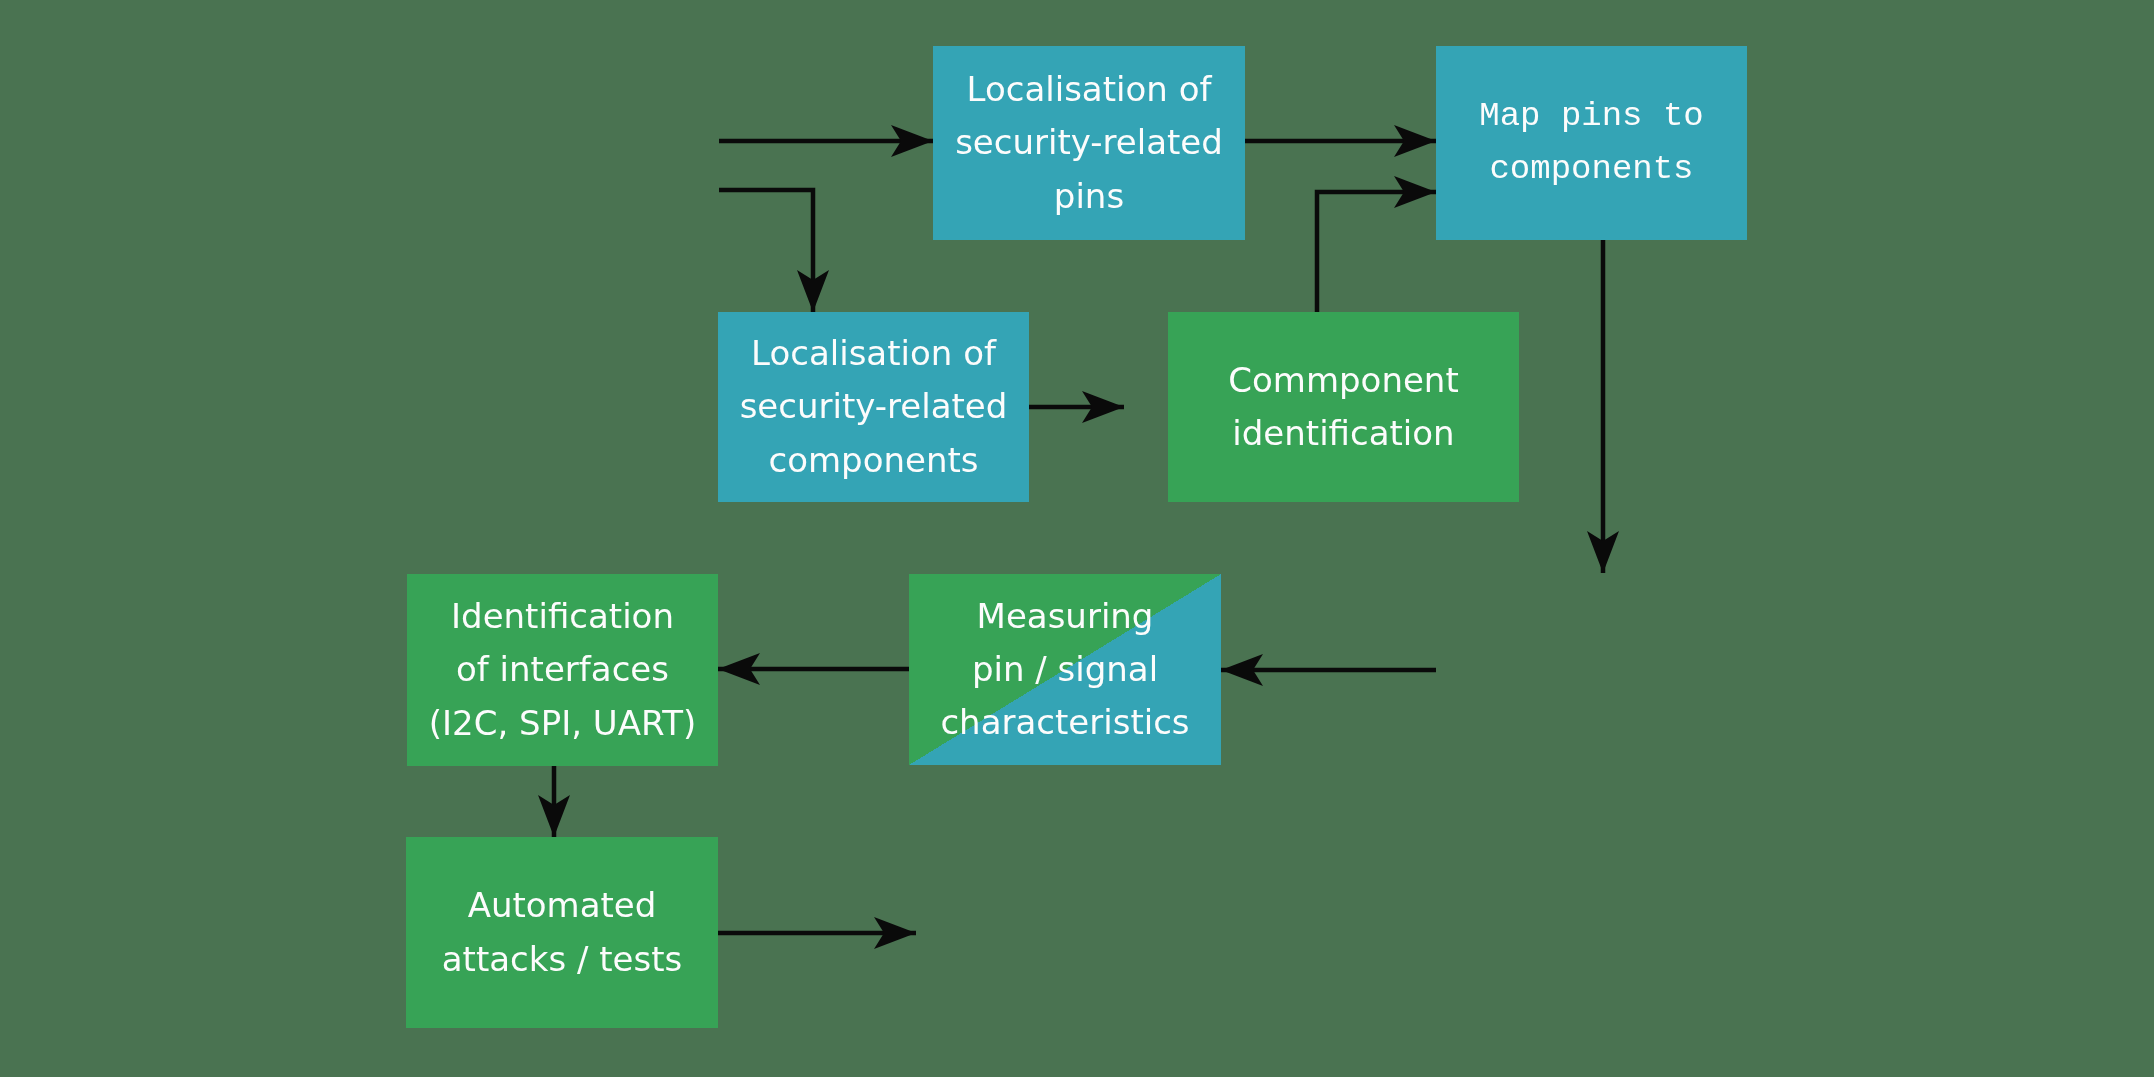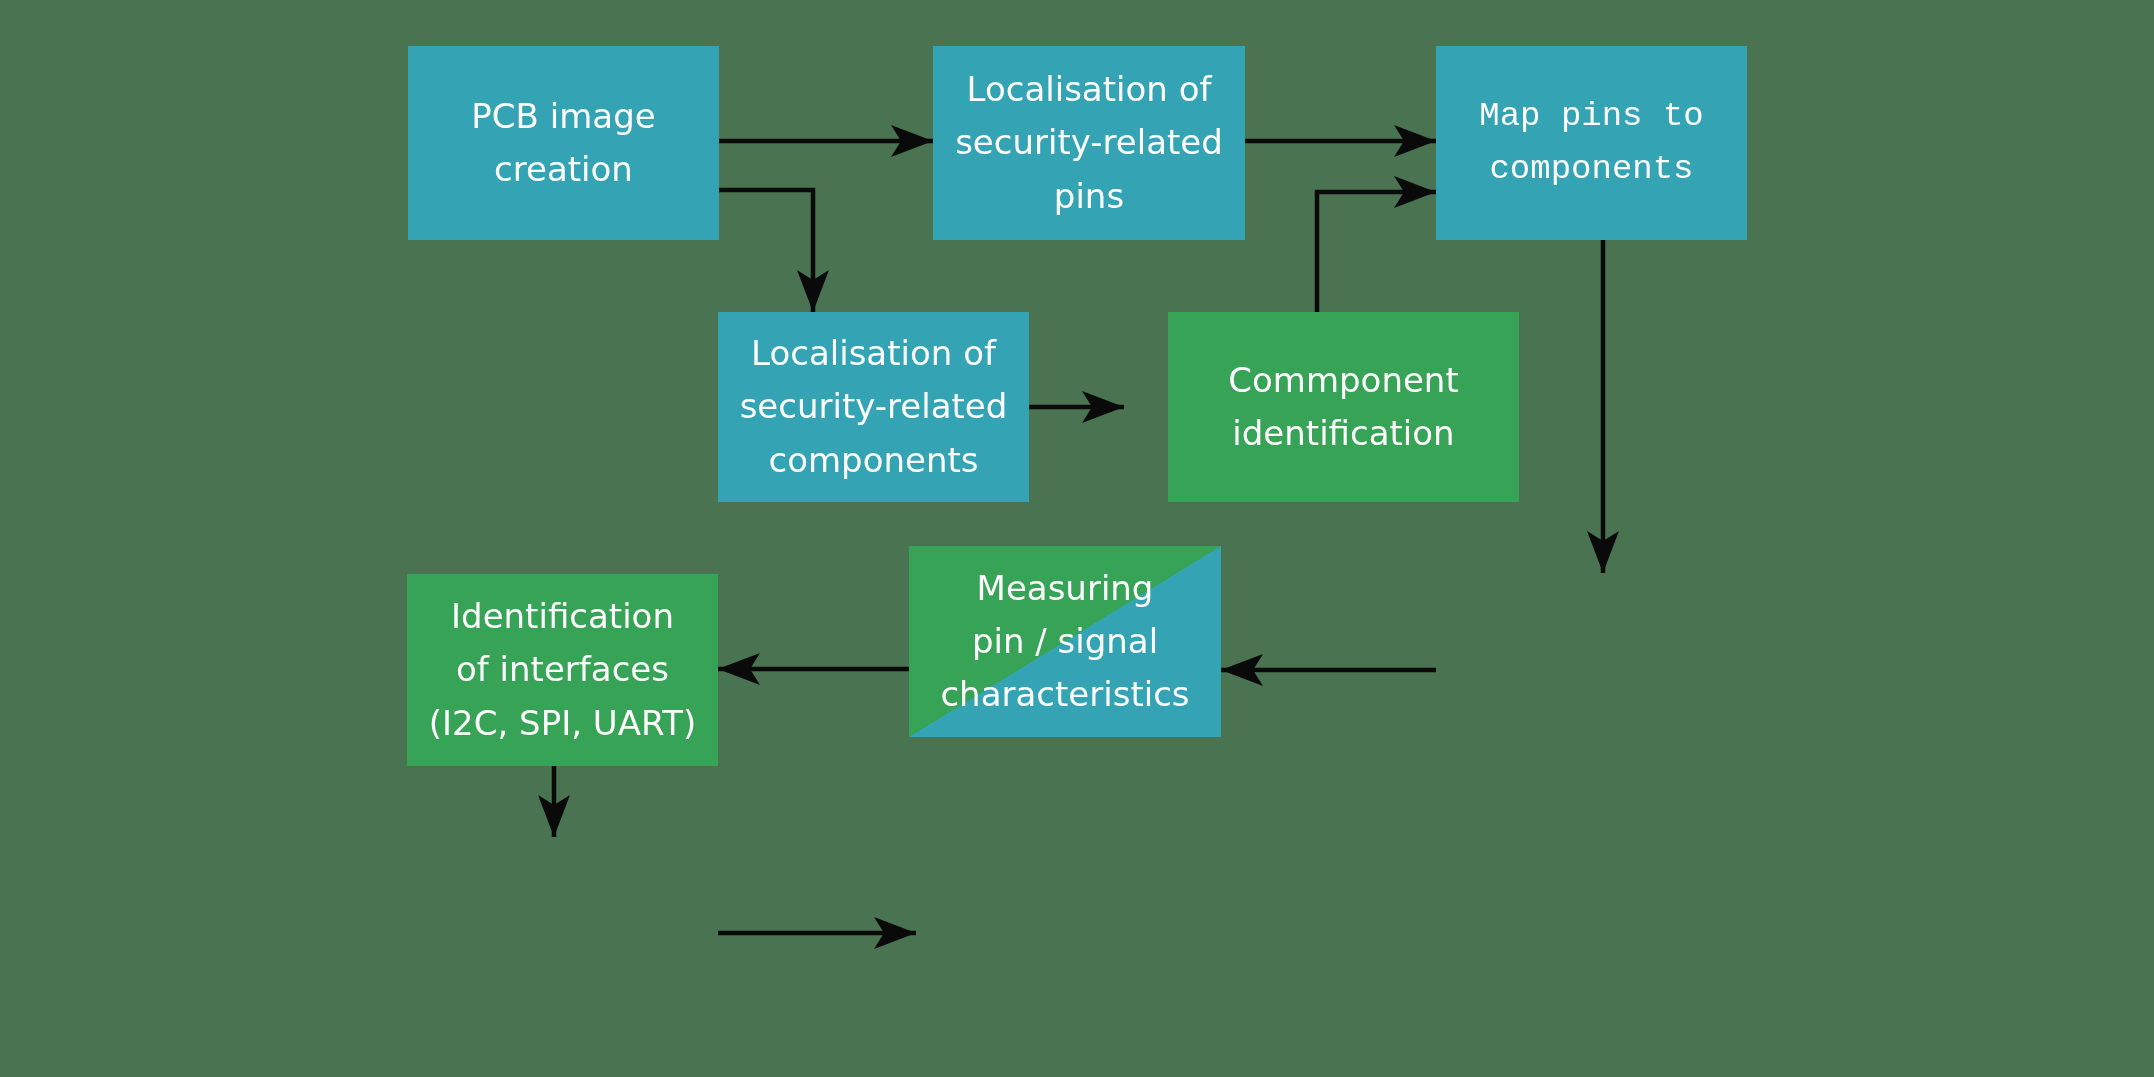--- a/index.html
+++ b/index.html
@@ -48,41 +48,41 @@
     <path class="link" d="M719,190 L813,190 L813,312" marker-end="url(#ah)"></path>
     <path class="link" d="M1029,407 L1124,407" marker-end="url(#ah)"></path>
     <path class="link" d="M1317,312 L1317,192 L1436,192" marker-end="url(#ah)"></path>
     <path class="link" d="M1603,240 L1603,573" marker-end="url(#ah)"></path>
     <path class="link" d="M1436,670 L1221,670" marker-end="url(#ah)"></path>
     <path class="link" d="M909,669 L718,669" marker-end="url(#ah)"></path>
     <path class="link" d="M554,766 L554,837" marker-end="url(#ah)"></path>
     <path class="link" d="M718,933 L916,933" marker-end="url(#ah)"></path>
   </svg>
 
-  <div class="node teal" style="left:408px;top:46px;width:311px;height:194px;">PCB image
-creation</div>
 
   <div class="node teal" style="left:933px;top:46px;width:312px;height:194px;">Localisation of
 security-related
 pins</div>
 
   <div class="node teal" style="left:1436px;top:46px;width:311px;height:194px;font-family:Liberation Mono, monospace;">Map pins to
 components</div>
 
   <div class="node teal" style="left:718px;top:312px;width:311px;height:190px;">Localisation of
 security-related
 components</div>
 
   <div class="node green" style="left:1168px;top:312px;width:351px;height:190px;">Commponent
 identification</div>
 
   <div class="node green" style="left:407px;top:574px;width:311px;height:192px;">Identification
 of interfaces
 (I2C, SPI, UART)</div>
 
-  <div class="node split" style="left:909px;top:546px;width:312px;height:191px;">Measuring
+  <div class="node split" style="left:909px;top:574px;width:312px;height:191px;">Measuring
 pin / signal
 characteristics</div>
 
 
+  <div class="node green" style="left:406px;top:837px;width:312px;height:191px;">Automated
+attacks / tests</div>
 
 
 </div>
 
 </body></html>

